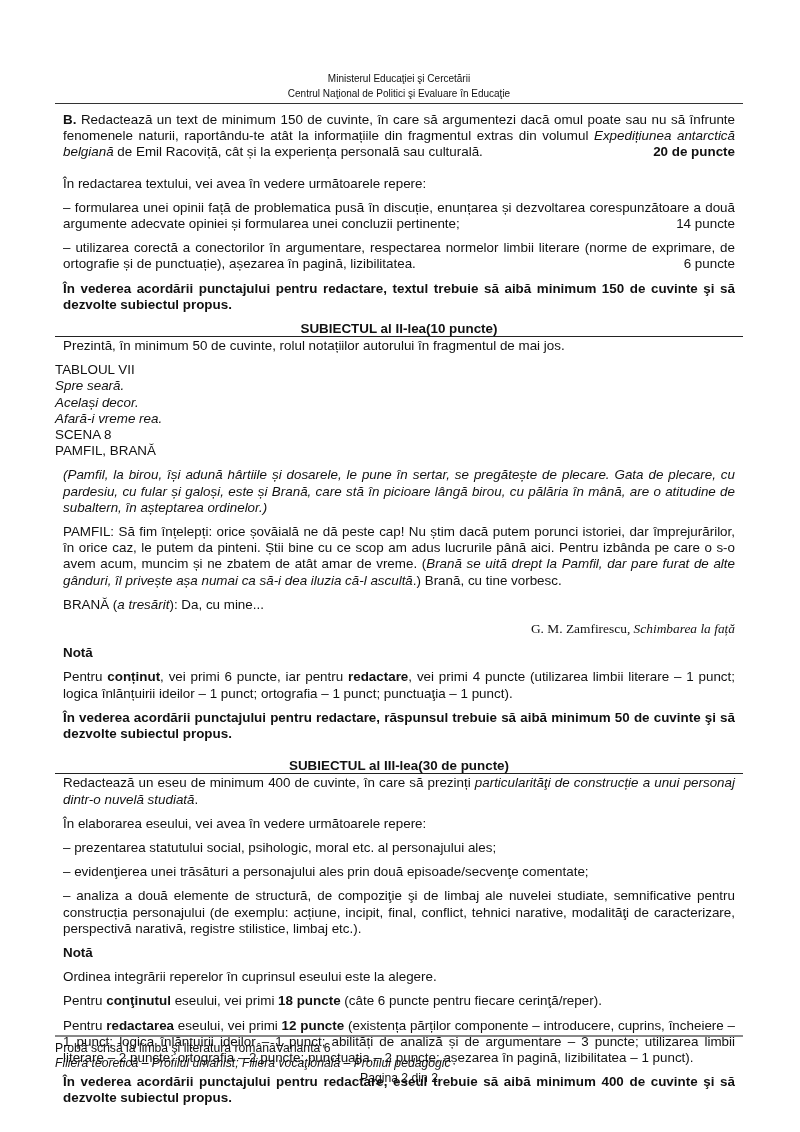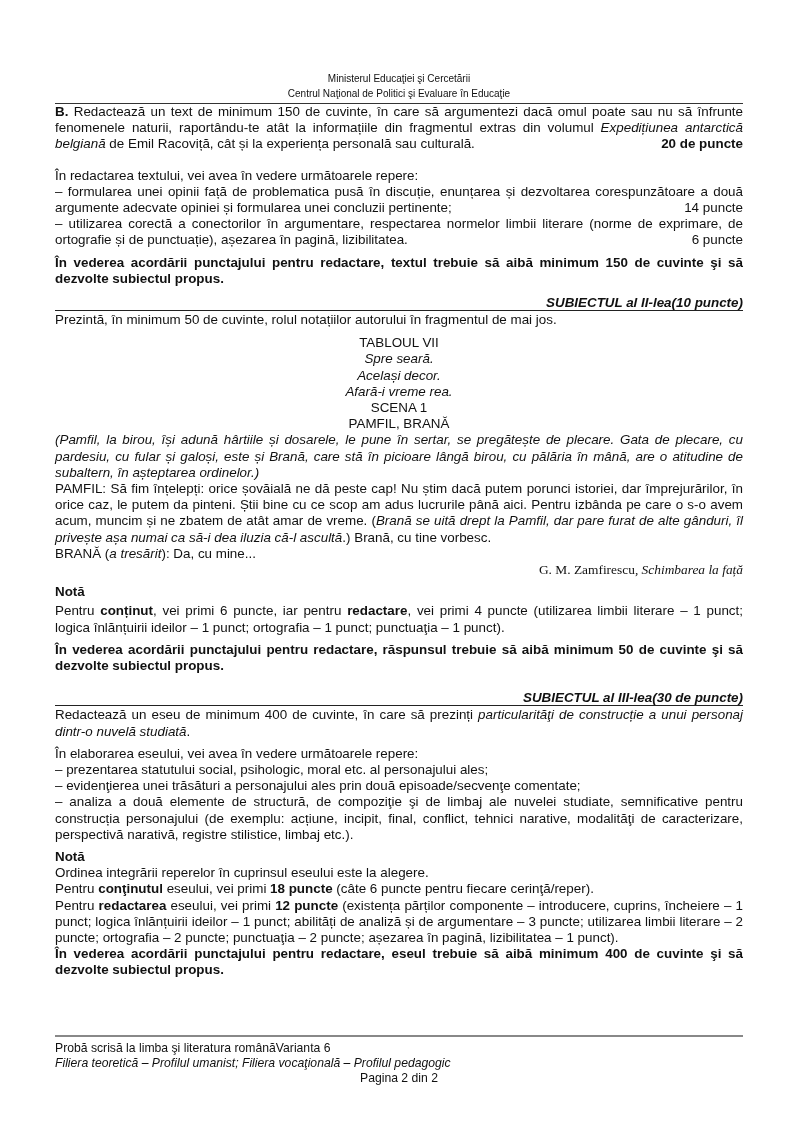--- a/index.html
+++ b/index.html
@@ -2,29 +2,29 @@
 <html><head>
 <meta charset="utf-8">
 <style>
   html, body { margin: 0; padding: 0; background: #ffffff; }
   body { width: 800px; height: 1132px; position: relative; overflow: hidden;
          font-family: "Liberation Sans", sans-serif; color: #111; font-size: 13.4px; line-height: 16.2px; }
   .page { position: absolute; left: 55px; top: 0; width: 688px; }
   .header { position: absolute; top: 71px; left: 0; width: 688px; text-align: center; font-size: 10px; line-height: 15px; }
   .topline { position: absolute; top: 103px; left: 0; width: 688px; height: 0; border-top: 1.5px solid #333; }
   .content { position: absolute; top: 104px; left: 0; width: 688px; }
-  p { margin: 0; text-align: justify; }
+  p { margin: 8px; text-align: justify; }
   .b { font-weight: bold; }
   .i { font-style: italic; }
   .right { float: right; }
   .row { display: flex; justify-content: space-between; }
   .mt6 { margin-top: 6px; }
   .mt10 { margin-top: 10px; }
-  .subj { display: flex; justify-content: flex-end; font-weight: bold; border-bottom: 1.5px solid #222; line-height: 15px; font-style: italic; }
-  .center { text-align: center; }
+  .subj { display: flex; justify-content: center; font-weight: bold; border-bottom: 1.5px solid #222; line-height: 15px; }
+  .center { }
   .sig { text-align: right; font-family: Liberation Serif, serif; }
   .bottomline { position: absolute; top: 1035px; left: 0; width: 688px; border-top: 2px solid #888; }
   .footer { position: absolute; top: 1041px; left: 0; width: 688px; font-size: 12.2px; line-height: 15px; }
   .footer .row { display: flex; justify-content: flex-start; }
   .footer .pg { text-align: center; }
 </style>
 </head>
 <body>
 
 <div class="page">
@@ -51,21 +51,21 @@
       <div class="subj">
         <span>SUBIECTUL al II-lea</span>
         <span>(10 puncte)</span>
       </div>
       <p style="margin-top:1px">Prezintă, în minimum 50 de cuvinte, rolul notațiilor autorului în fragmentul de mai jos.</p>
       <div class="center" style="margin-top:7px">
         <div>TABLOUL VII</div>
         <div class="i">Spre seară.</div>
         <div class="i">Același decor.</div>
         <div class="i">Afară-i vreme rea.</div>
-        <div>SCENA 1</div>
+        <div>SCENA 8</div>
         <div>PAMFIL, BRANĂ</div>
       </div>
       <p class="i">(Pamfil, la birou, își adună hârtiile și dosarele, le pune în sertar, se pregătește de plecare. Gata de plecare, cu pardesiu, cu fular și galoși, este și Brană, care stă în picioare lângă birou, cu pălăria în mână, are o atitudine de subaltern, în așteptarea ordinelor.)</p>
       <p><span>PAMFIL: Să fim înțelepți: orice șovăială ne dă peste cap! Nu știm dacă putem porunci istoriei, dar împrejurărilor, în orice caz, le putem da pinteni. Știi bine cu ce scop am adus lucrurile până aici. Pentru izbânda pe care o s-o avem acum, muncim și ne zbatem de atât amar de vreme. (</span><span class="i">Brană se uită drept la Pamfil, dar pare furat de alte gânduri, îl privește așa numai ca să-i dea iluzia că-l ascultă</span><span>.) Brană, cu tine vorbesc.</span></p>
       <p><span>BRANĂ (</span><span class="i">a tresărit</span><span>): Da, cu mine...</span></p>
       <p class="sig"><span>G. M. Zamfirescu, </span><span class="i">Schimbarea la față</span></p>
       <p class="b" style="margin-top:6px">Notă</p>
       <p style="margin-top:3px"><span>Pentru </span><span class="b">conținut</span><span>, vei primi 6 puncte, iar pentru </span><span class="b">redactare</span><span>, vei primi 4 puncte (utilizarea limbii literare – 1 punct; logica înlănțuirii ideilor – 1 punct; ortografia – 1 punct; punctuaţia – 1 punct).</span></p>
       <p class="b mt6">În vederea acordării punctajului pentru redactare, răspunsul trebuie să aibă minimum 50 de cuvinte şi să dezvolte subiectul propus.</p>
     </section>

